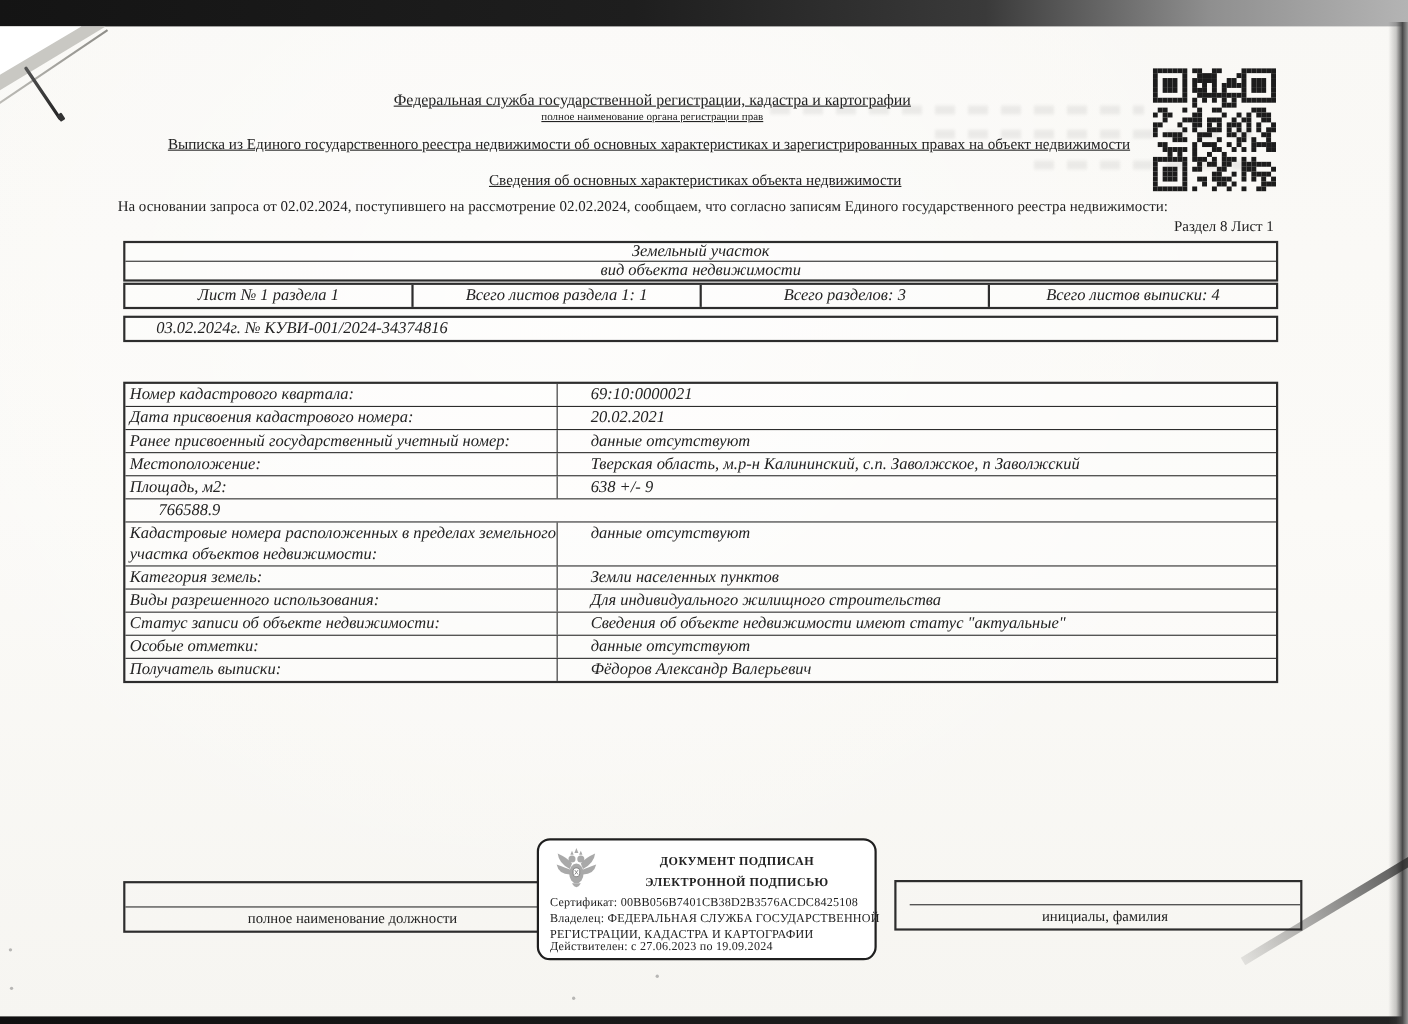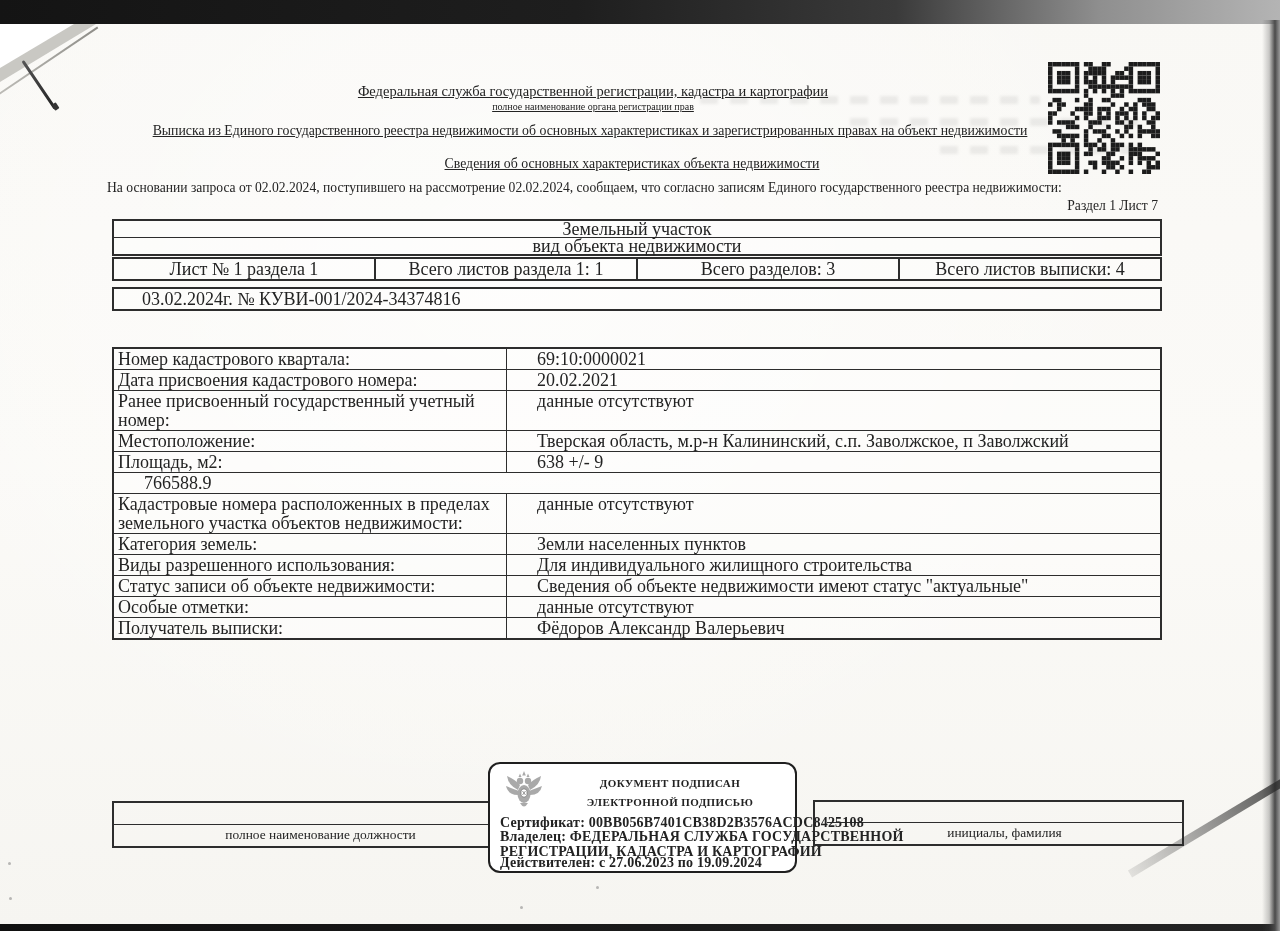--- a/index.html
+++ b/index.html
@@ -33,21 +33,21 @@
 
   
   .agency-title{left:0;top:83px;width:1186px;font-size:14.5px;text-decoration:underline;z-index:3;}
   .agency-sub{left:0;top:101px;width:1186px;font-size:10px;z-index:3;}
   .doc-title{left:0;top:123px;width:1180px;font-size:13.8px;z-index:3;}
   .sec-title{left:0;top:156px;width:1264px;font-size:13.8px;z-index:3;}
   .request-line{left:107px;top:180px;font-size:13.6px;z-index:3;}
   .section-sheet{left:958px;top:198px;width:200px;text-align:right;font-size:13.6px;z-index:3;}
 
   
-  .tbl{border:2px solid #2d2d2d;background:rgba(255,255,255,.35);z-index:3;font-size:18px;}
+  .tbl{border:2px solid #2d2d2d;background:rgba(255,255,255,.35);z-index:3;font-size:15px;font-style:italic;}
   .t1{left:112px;top:219px;width:1046px;}
   .t1 .r{height:16px;line-height:16px;text-align:center;}
   .t1 .r + .r{border-top:1px solid #2d2d2d;}
   .t2{left:112px;top:257px;width:1046px;display:flex;height:20px;line-height:20px;}
   .t2 .c{text-align:center;box-sizing:border-box;}
   .t2 .c + .c{border-left:2px solid #2d2d2d;}
   .t3{left:112px;top:287px;width:1046px;}
   .kvrow{display:flex;min-height:20px;line-height:20px;}
   .kvrow + .kvrow{border-top:1px solid #2d2d2d;}
   .kvrow .k{width:393px;box-sizing:border-box;padding-left:4px;border-right:1px solid #2d2d2d;line-height:19px;padding-top:1px;}
@@ -61,39 +61,39 @@
   .sigbox{border:2px solid #2d2d2d;z-index:2;}
   .sigbox .cap{border-top:1px solid #2d2d2d;text-align:center;font-size:13.4px;line-height:20px;height:21px;}
   .box-left{left:112px;top:801px;width:413px;}
   .box-left .blank{height:21px;}
   .box-right{left:813px;top:800px;width:355px;padding-left:12px;}
   .box-right .blank{height:20px;}
   .stamp{left:488px;top:762px;width:309px;height:111px;background:#fff;
     border:2.5px solid #1f1f1f;border-radius:12px;z-index:5;box-sizing:border-box;}
   .stamp .l1{position:absolute;left:70px;top:13px;width:220px;text-align:center;font-size:11px;font-weight:bold;letter-spacing:.4px;}
   .stamp .l2{position:absolute;left:70px;top:32px;width:220px;text-align:center;font-size:11px;font-weight:bold;letter-spacing:.4px;}
-  .stamp .s{position:absolute;left:10px;font-size:14px;font-weight:bold;letter-spacing:.2px;white-space:nowrap;}
+  .stamp .s{position:absolute;left:10px;font-size:11px;font-weight:normal;letter-spacing:.2px;white-space:nowrap;}
   .stamp .cert{top:51px;}
   .stamp .own1{top:65px;}
   .stamp .own2{top:80px;}
   .stamp .val{top:91px;}
   .emblem{position:absolute;left:14px;top:6px;}
 </style>
 </head>
 <body>
 
 <div id="page">
   <div id="content">
 
     <div class="abs agency-title ctr nw">Федеральная служба государственной регистрации, кадастра и картографии</div>
     <div class="abs agency-sub ctr nw">полное наименование органа регистрации прав</div>
     <div class="abs doc-title ctr nw">Выписка из Единого государственного реестра недвижимости об основных характеристиках и зарегистрированных правах на объект недвижимости</div>
     <div class="abs sec-title ctr nw">Сведения об основных характеристиках объекта недвижимости</div>
     <div class="abs request-line nw">На  основании запроса от 02.02.2024, поступившего на рассмотрение 02.02.2024, сообщаем, что согласно записям Единого государственного реестра недвижимости:</div>
-    <div class="abs section-sheet nw">Раздел 1 Лист 7</div>
+    <div class="abs section-sheet nw">Раздел 8 Лист 1</div>
 
     <svg class="abs qr" id="qr" width="112" height="112" viewBox="0 0 25 25">
         <rect x="0" y="0" width="1" height="1" fill="#1c1c1c"></rect>
         <rect x="1" y="0" width="1" height="1" fill="#1c1c1c"></rect>
         <rect x="2" y="0" width="1" height="1" fill="#1c1c1c"></rect>
         <rect x="3" y="0" width="1" height="1" fill="#1c1c1c"></rect>
         <rect x="4" y="0" width="1" height="1" fill="#1c1c1c"></rect>
         <rect x="5" y="0" width="1" height="1" fill="#1c1c1c"></rect>
         <rect x="6" y="0" width="1" height="1" fill="#1c1c1c"></rect>
         <rect x="8" y="0" width="1" height="1" fill="#1c1c1c"></rect>

